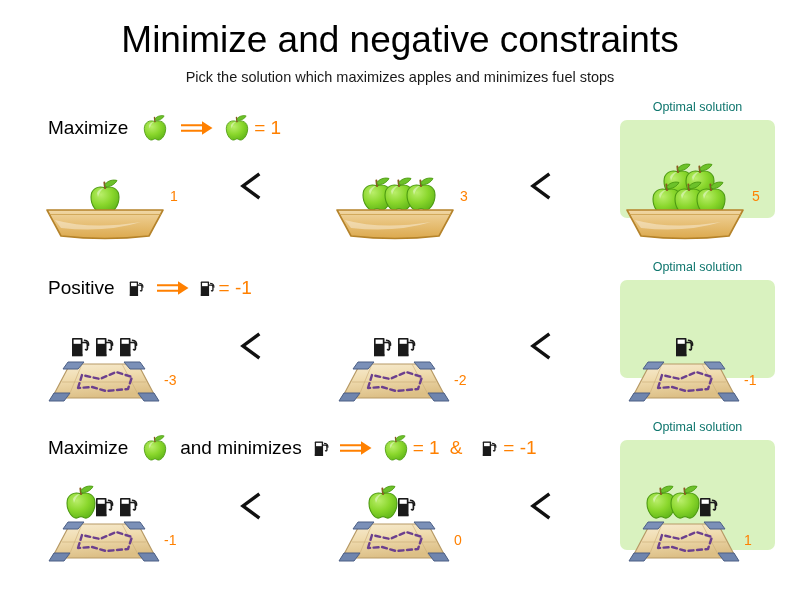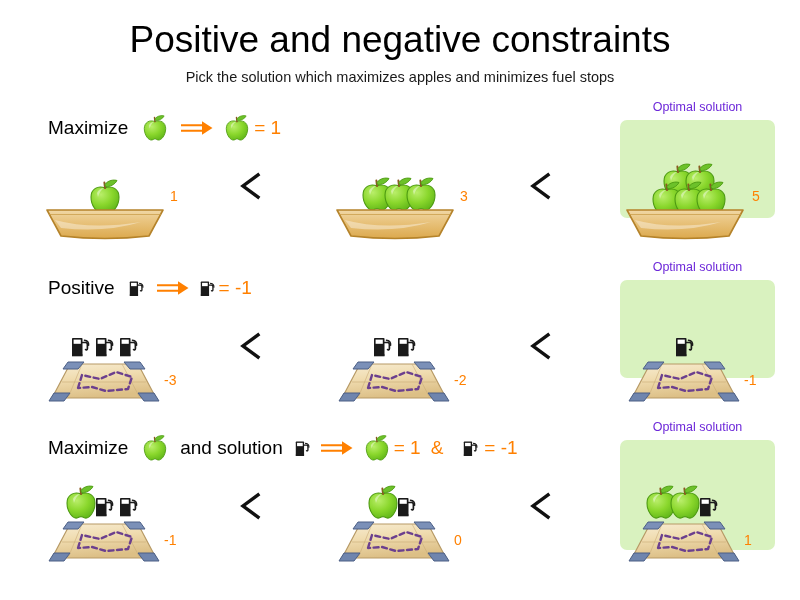--- a/index.html
+++ b/index.html
@@ -68,21 +68,21 @@
     background:#d9f2bf;
     border-radius:7px;
   }
   #row-2 .optimal-panel { height:110px; }
   .optimal-label {
     position:absolute;
     left:620px; top:-8px;
     width:155px;
     text-align:center;
     font-size:12.5px;
-    color:#6d28d9;
+    color:#0f766e;
   }
 
   .cmp {
     position:absolute;
     font-size:0;
     width:30px; height:40px;
   }
   .cmp-1 { left:235px; top:58px; }
   .cmp-2 { left:525px; top:58px; }
 
@@ -112,21 +112,21 @@
   .pump { position:absolute; width:19px; height:21px; }
   .pump svg { width:100%; height:100%; display:block; }
 
   .inline-icon { display:inline-block; vertical-align:middle; }
   .inline-apple { width:26px; height:28px; }
   .inline-pump  { width:15px; height:17px; }
 </style>
 </head>
 <body>
 
-<h1 id="page-title">Positive and negative constraints</h1>
+<h1 id="page-title">Minimize and negative constraints</h1>
 <div id="page-subtitle">Pick the solution which maximizes apples and minimizes fuel stops</div>
 
 <div id="row-0" class="row">
     <div class="row-header">
       <span class="hdr-text">Maximize</span>
       <span style="display: inline-block; width: 14px;"></span>
       <span class="inline-icon inline-apple"><svg viewBox="0 0 34 36" xmlns="http://www.w3.org/2000/svg">
           <defs>
             <radialGradient id="ag1" cx="35%" cy="30%" r="75%">
               <stop offset="0%" stop-color="#b9ee6a"></stop>
@@ -536,21 +536,21 @@
               <stop offset="55%" stop-color="#8ad72c"></stop>
               <stop offset="100%" stop-color="#63b81a"></stop>
             </radialGradient>
           </defs>
           <path d="M17 10 C10 7 3 11 3 19 C3 28 9 35 13 34 C15.5 33.4 15.5 32.6 17 32.6 C18.5 32.6 18.5 33.4 21 34 C25 35 31 28 31 19 C31 11 24 7 17 10 Z" fill="url(#ag12)" stroke="#4d9a12" stroke-width="1.1"></path>
           <path d="M9 15 C10 12 13 10 16 10 C13 12 11 15 10 19 Z" fill="#ffffff" opacity="0.42"></path>
           <path d="M17 10 L16.4 4.5" stroke="#8a5a22" stroke-width="2" stroke-linecap="round" fill="none"></path>
           <path d="M17 6.5 C20 2 26 1.5 29 2.5 C27 6.5 22 9 17.5 8.5 Z" fill="#6cc12a" stroke="#4d9a12" stroke-width="0.9"></path>
         </svg></span>
       <span style="display: inline-block; width: 12px;"></span>
-      <span class="hdr-text">and solution</span>
+      <span class="hdr-text">and minimizes</span>
       <span style="display: inline-block; width: 12px;"></span>
       <span class="inline-icon inline-pump"><svg viewBox="0 0 19 21" xmlns="http://www.w3.org/2000/svg">
           <rect x="1" y="2" width="10.5" height="18" rx="0.8" fill="#1a1a1a"></rect>
           <rect x="2.6" y="3.6" width="7.2" height="4.2" fill="#ffffff"></rect>
           <rect x="1" y="18.4" width="10.5" height="1.9" fill="#1a1a1a"></rect>
           <path d="M11.5 6.5 L14.4 6.5 C15.6 6.5 16.4 7.4 16.4 8.6 L16.4 12.5 C16.4 13.6 15.4 14.2 14.6 13.6" stroke="#1a1a1a" stroke-width="1.7" fill="none" stroke-linecap="round"></path>
           <path d="M13.4 4.2 C16.4 4.6 17.8 6.6 17.6 9.2" stroke="#1a1a1a" stroke-width="1.5" fill="none" stroke-linecap="round"></path>
         </svg></span>
       <span style="display: inline-block; width: 10px;"></span>
       <span class="dbl-arrow">

